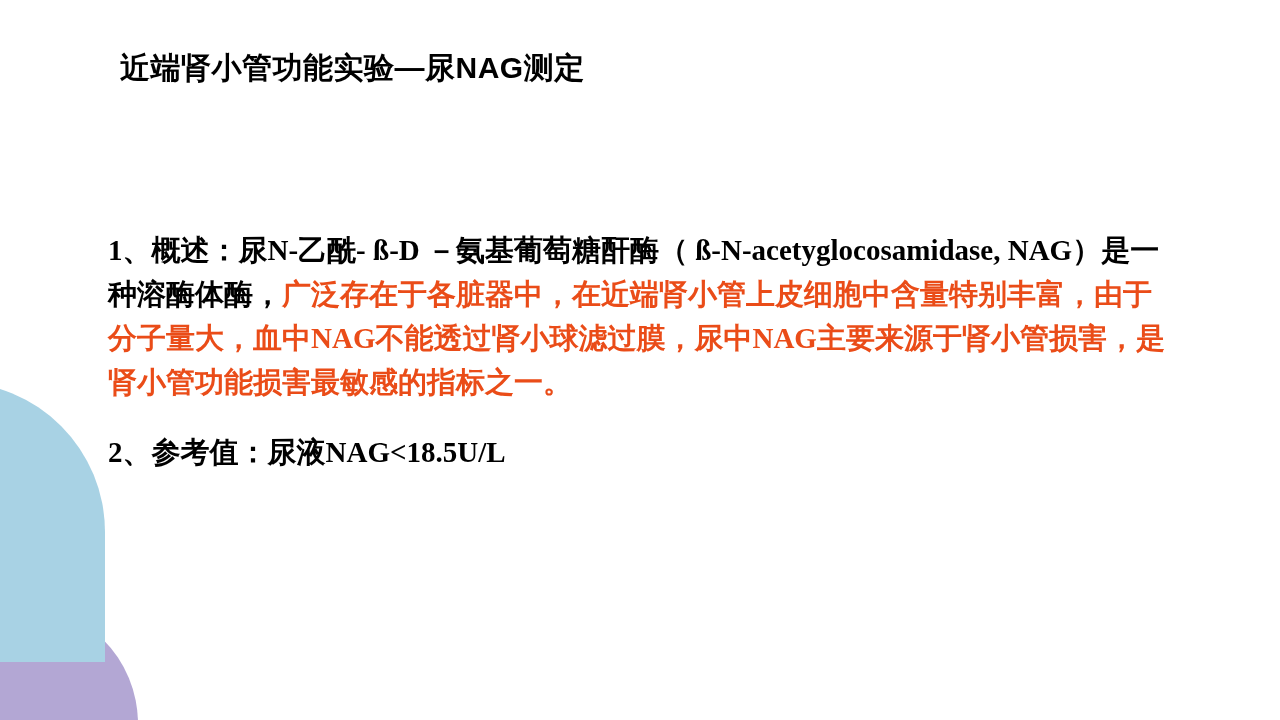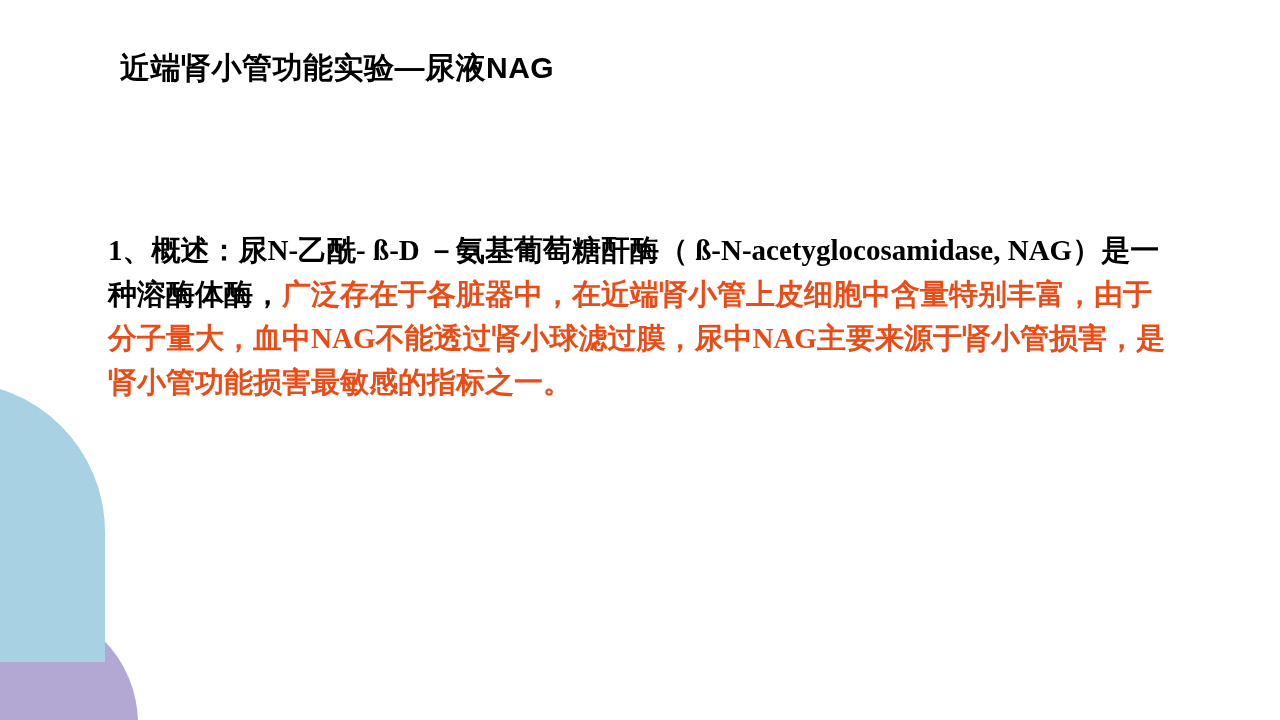--- a/index.html
+++ b/index.html
@@ -94,24 +94,27 @@
 </head>
 <body>
 
 <div class="slide">
 
   <div class="deco-purple"></div>
   <div class="deco-blue"></div>
 
   <div class="content">
 
-    <div class="slide-title">近端肾小管功能实验—尿液NAG</div>
+    <div class="slide-title">近端肾小管功能实验—尿NAG测定</div>
 
     <div class="body-block">
 
       <p class="para para-1">
         <span>1、概述：尿N-乙酰- ß-D －氨基葡萄糖酐酶（ ß-N-acetyglocosamidase, NAG）是一种溶酶体酶，</span><span class="hl">广泛存在于各脏器中，在近端肾小管上皮细胞中含量特别丰富，由于分子量大，血中NAG不能透过肾小球滤过膜，尿中NAG主要来源于肾小管损害，是肾小管功能损害最敏感的指标之一。</span>
       </p>
 
+      <p class="para para-2">
+        <span>2、参考值：尿液NAG&lt;18.5U/L</span>
+      </p>
 
     </div>
   </div>
 </div>
 
 </body></html>

